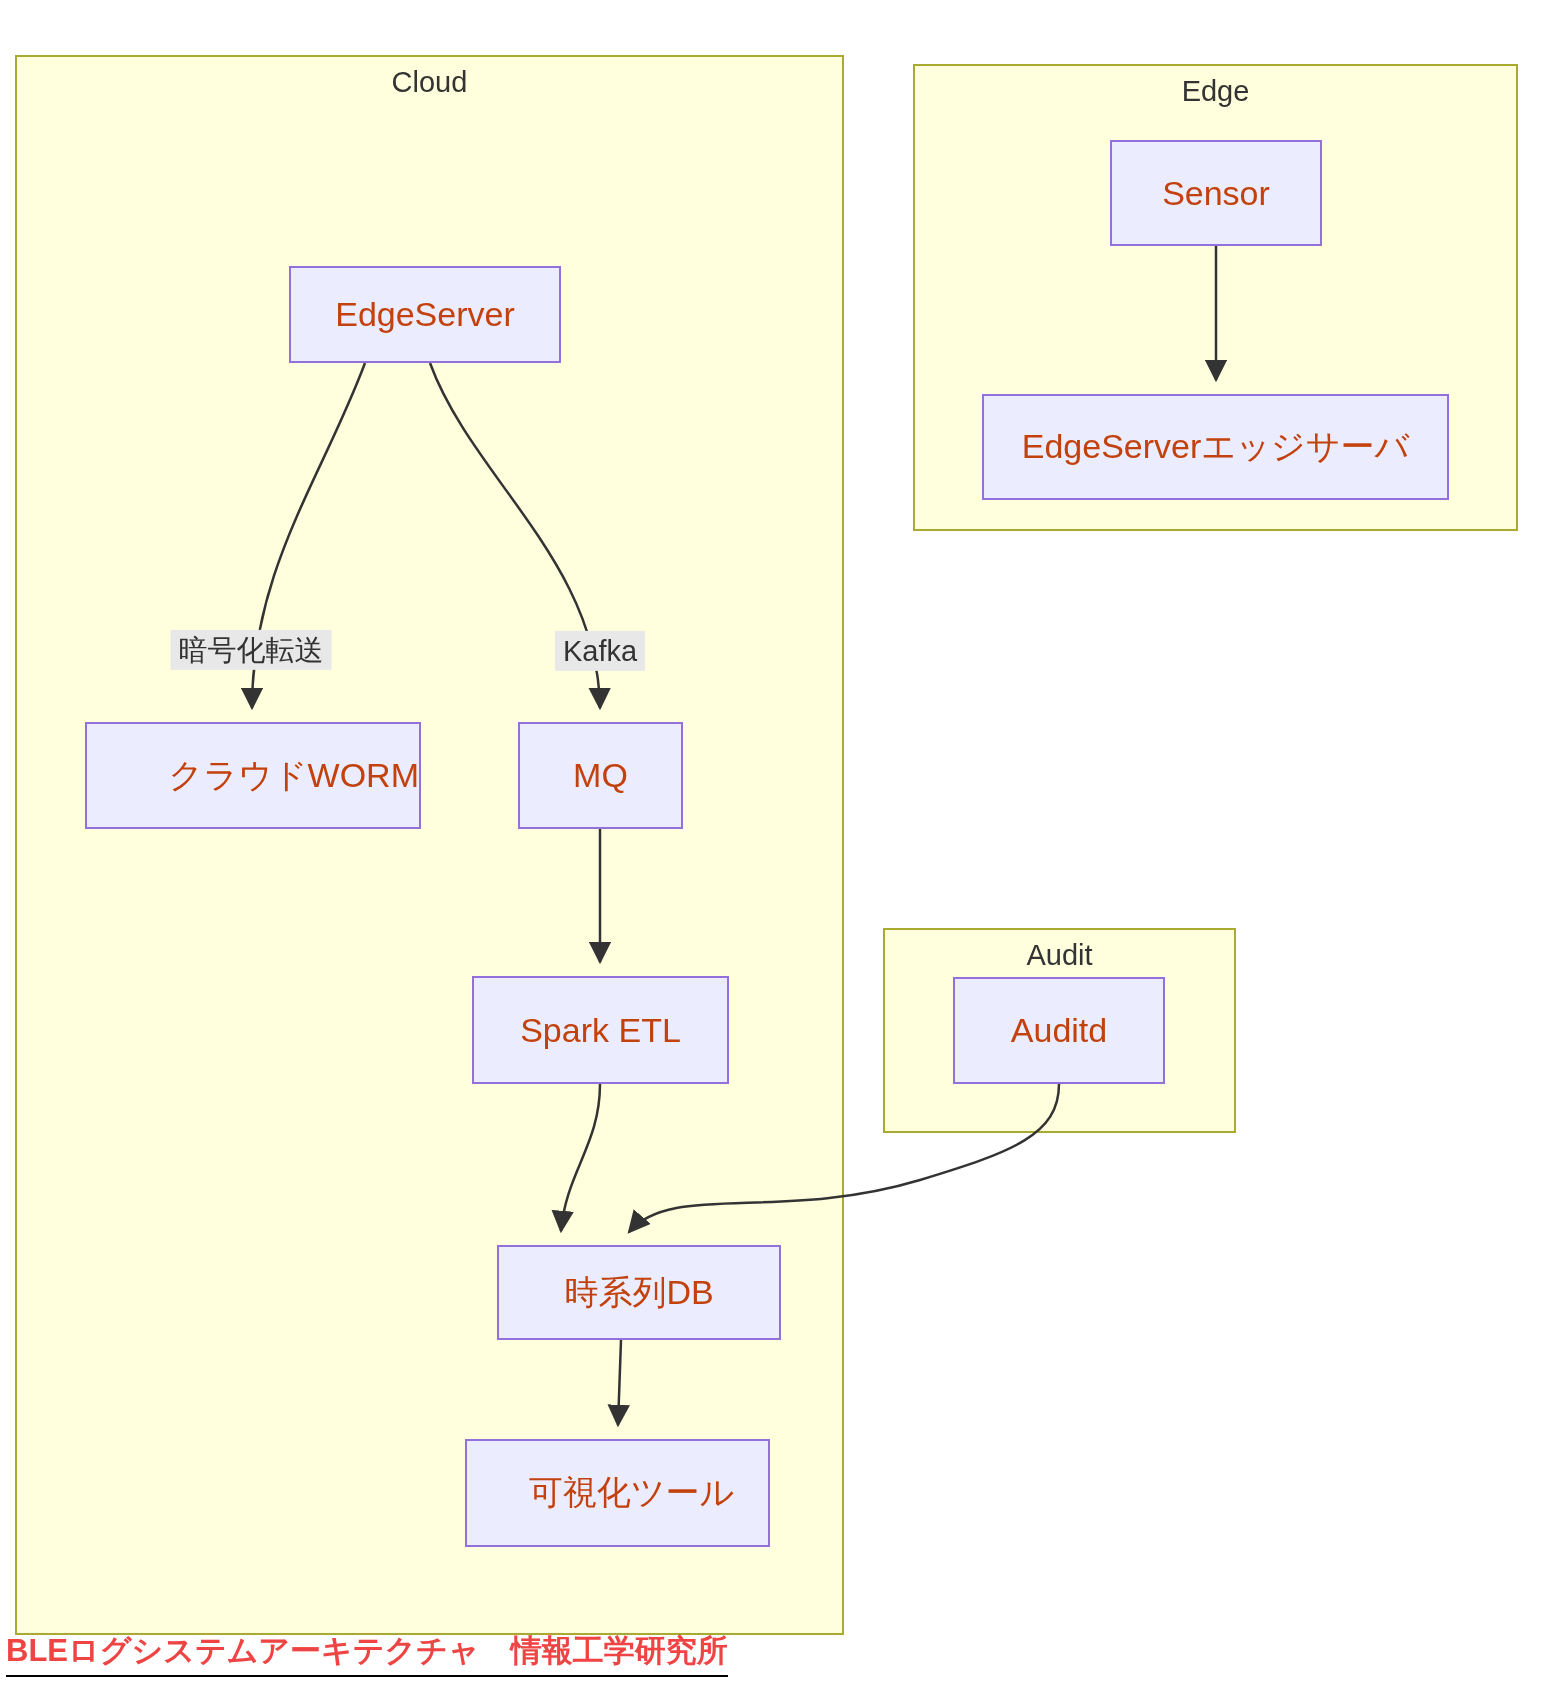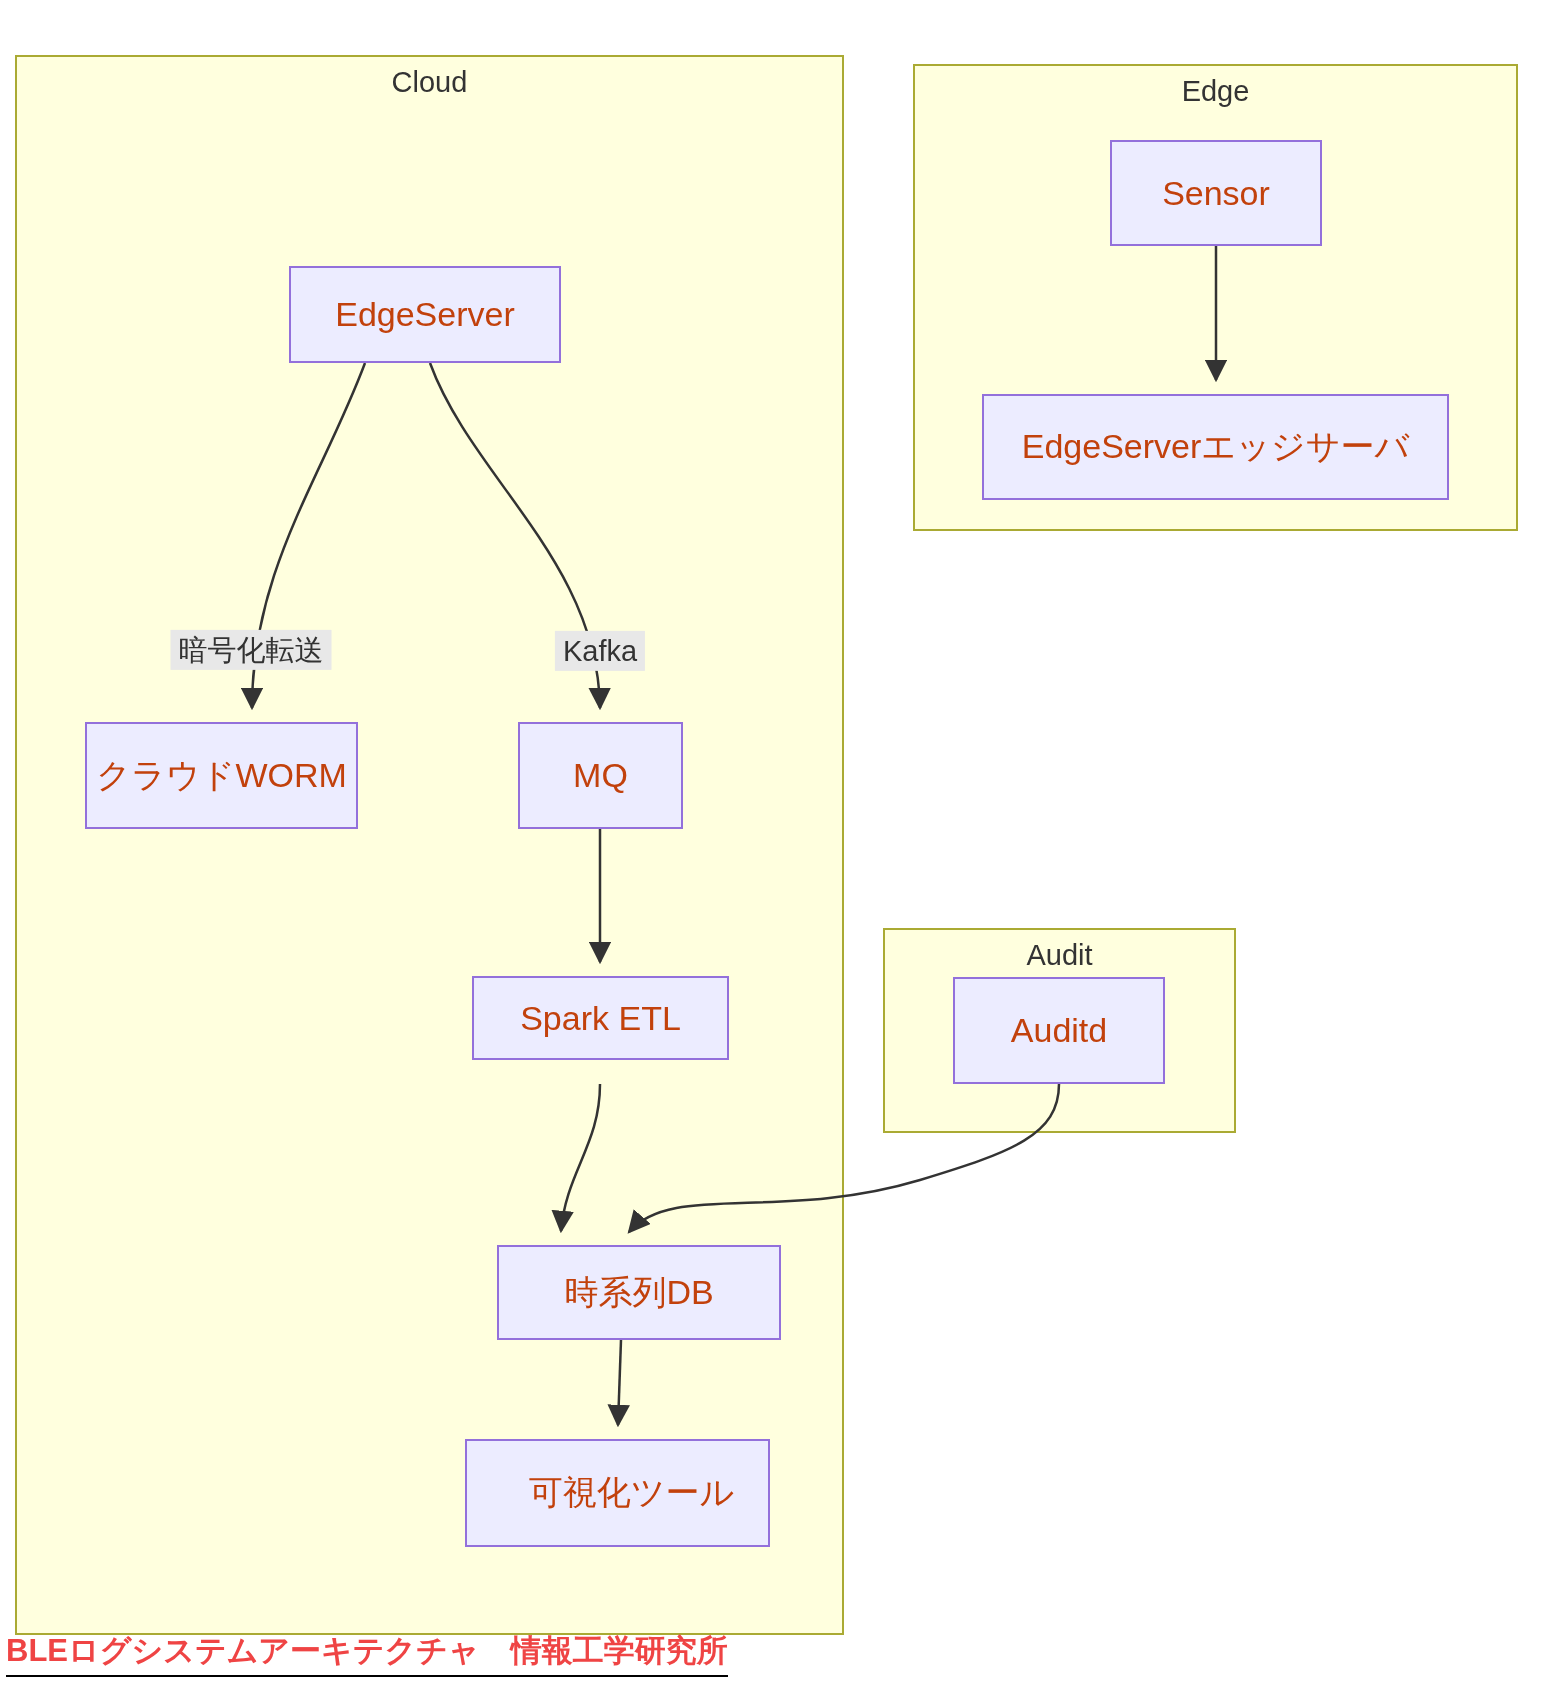--- a/index.html
+++ b/index.html
@@ -107,29 +107,29 @@
       <path d="M1059,1084 C1059,1135 1012,1152 920,1180 C780,1222 672,1182 629,1232" marker-end="url(#arrow)"></path>
       <path d="M621,1340 L618,1425" marker-end="url(#arrow)"></path>
       <path d="M1216,246 L1216,380" marker-end="url(#arrow)"></path>
     </g>
   </svg>
 
   <div class="node" style="left:289px; top:266px; width:272px; height:97px;">
     <span>EdgeServer</span>
   </div>
 
-  <div class="node" style="left:85px; top:722px; width:273px; height:107px;">
+  <div class="node" style="left:85px; top:722px; width:336px; height:107px;justify-content:flex-end;">
     <span>クラウドWORM</span>
   </div>
 
   <div class="node" style="left:518px; top:722px; width:165px; height:107px;">
     <span>MQ</span>
   </div>
 
-  <div class="node" style="left:472px; top:976px; width:257px; height:84px;text-align:right;">
+  <div class="node" style="left:472px; top:976px; width:257px; height:108px;text-align:right;">
     <span>Spark ETL</span>
   </div>
 
   <div class="node" style="left:497px; top:1245px; width:284px; height:95px;">
     <span>時系列DB</span>
   </div>
 
   <div class="node" style="left:465px; top:1439px; width:305px; height:108px;padding-left:28px;">
     <span>可視化ツール</span>
   </div>

